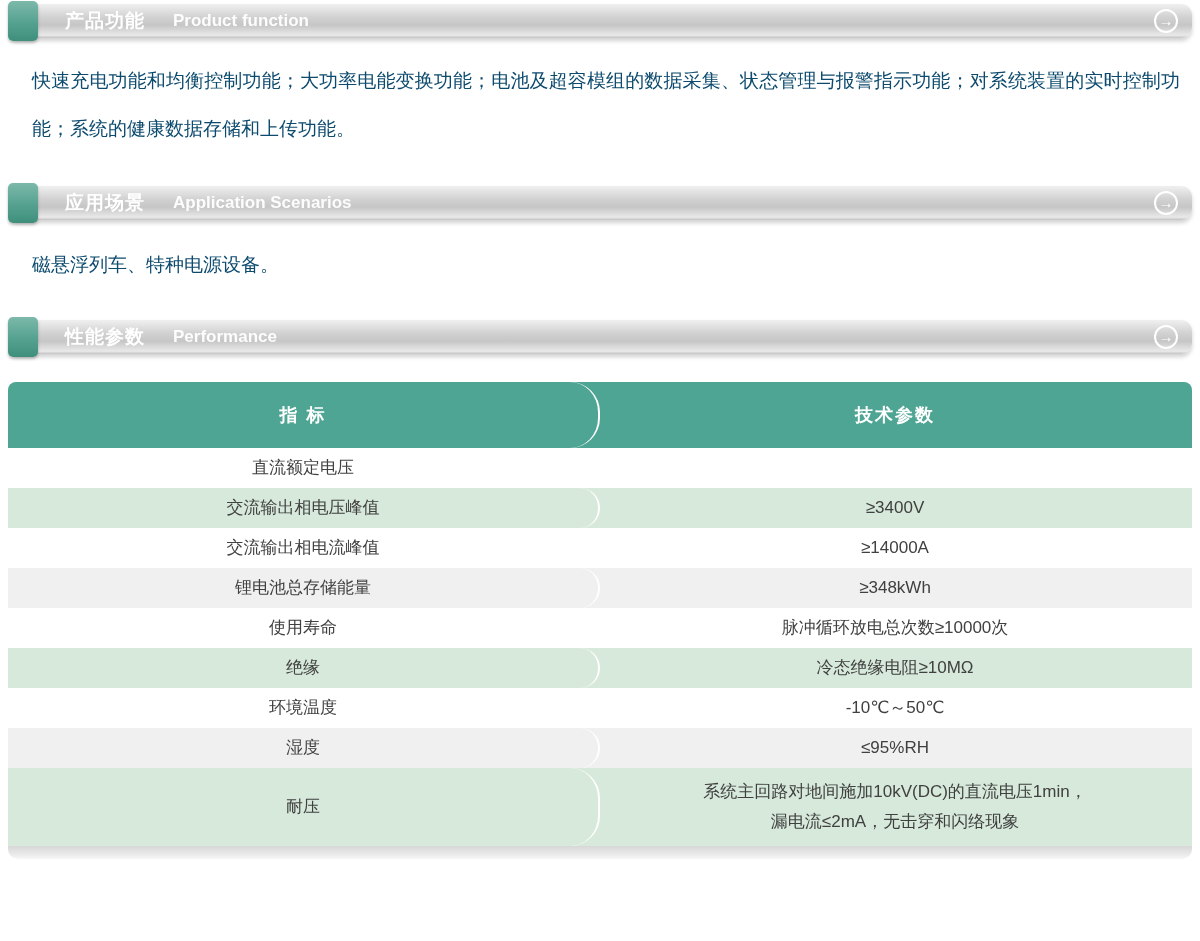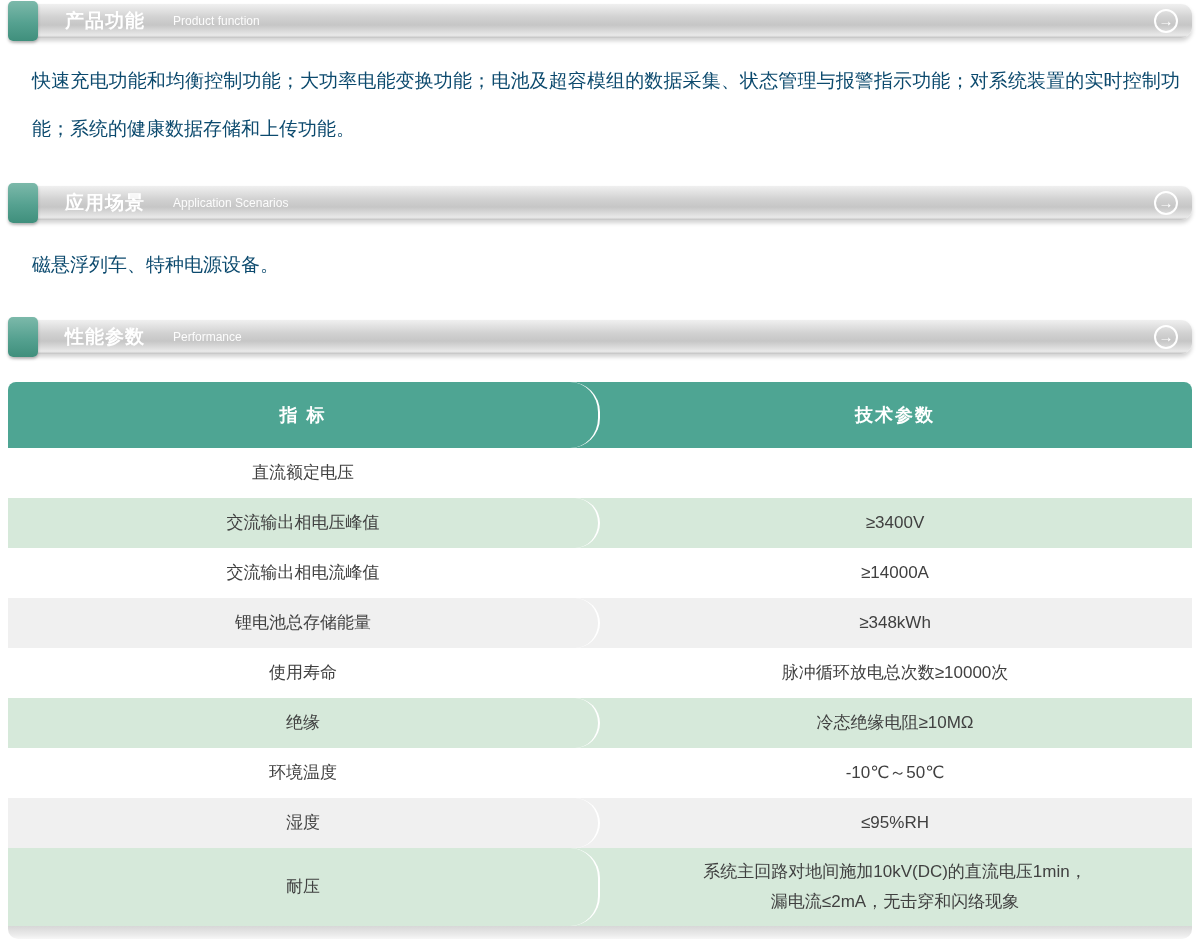--- a/index.html
+++ b/index.html
@@ -38,22 +38,22 @@
   }
   .bar-zh {
     color: #ffffff;
     font-size: 19px;
     font-weight: 700;
     letter-spacing: 1px;
     white-space: nowrap;
   }
   .bar-en {
     color: rgba(255,255,255,0.95);
-    font-size: 12px;
-    font-weight: 400;
+    font-size: 17px;
+    font-weight: 700;
     margin-left: 28px;
     white-space: nowrap;
   }
   .arrow-circle {
     position: absolute;
     right: 14px;
     top: 50%;
     transform: translateY(-50%);
     width: 24px;
     height: 24px;
@@ -92,21 +92,21 @@
     background: #4ea593;
     border-radius: 8px 8px 0 0;
     overflow: hidden;
   }
   .thead .tcell {
     color: #ffffff;
     font-size: 18px;
     font-weight: 700;
     letter-spacing: 2px;
   }
-  .trow { display: flex; height: 50px; }
+  .trow { display: flex; height: 40px; }
   .trow-tall { height: 78px; }
   .tcell {
     display: flex;
     align-items: center;
     justify-content: center;
     text-align: center;
     color: #404040;
     font-size: 17px;
     line-height: 30px;
     white-space: pre-line;

